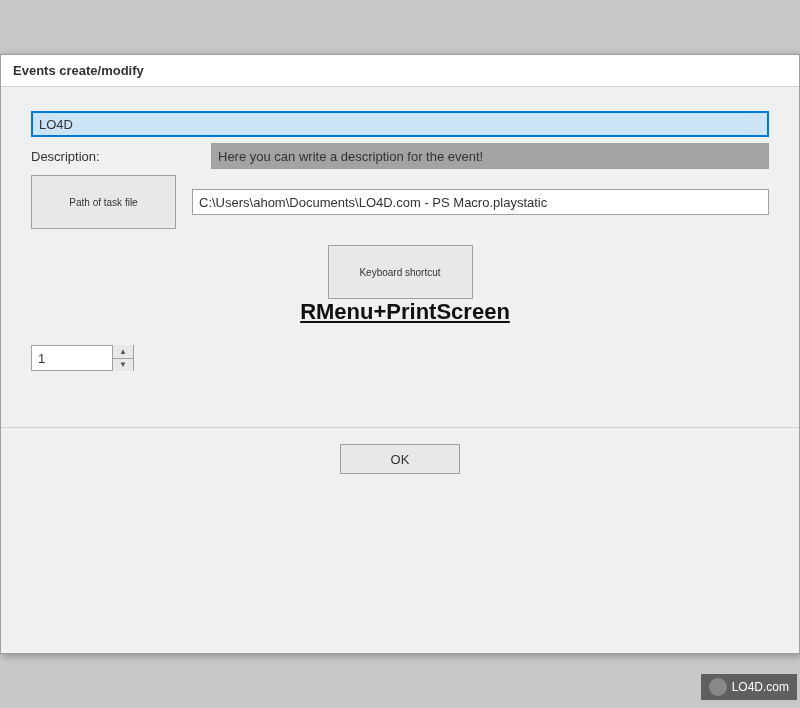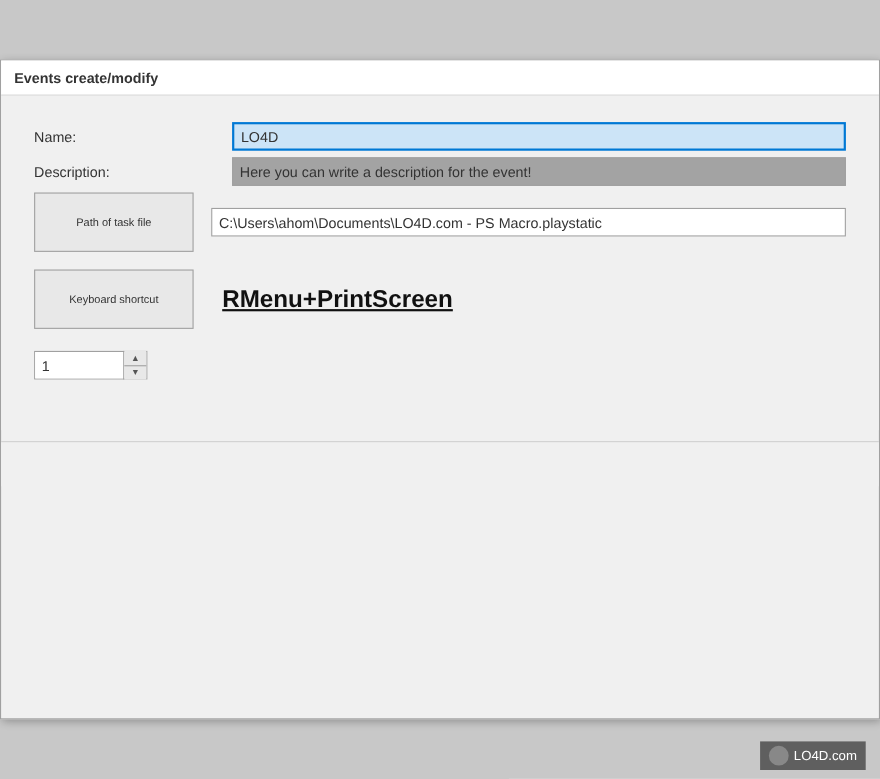--- a/index.html
+++ b/index.html
@@ -184,21 +184,21 @@
       background: #e8e8e8;
       border: 1px solid #a0a0a0;
       font-size: 13px;
       color: #333;
       cursor: pointer;
     }
 
     .lo4d-watermark {
       position: absolute;
       bottom: 8px;
-      right: 13px;
+      right: 3px;
       background: rgba(60,60,60,0.75);
       color: #fff;
       padding: 4px 8px;
       font-size: 12px;
       display: flex;
       align-items: center;
       gap: 5px;
     }
 
     .lo4d-icon {
@@ -217,53 +217,53 @@
 <body>
 
 <div class="dialog">
   <div class="dialog-titlebar">
     <span>Events create/modify</span>
   </div>
 
   <div class="dialog-content">
 
     <div class="form-row separator">
-      <div class="form-label">Name:</div>
       <input type="text" class="form-input selected" value="LO4D" style="">
     </div>
 
     <div class="form-row separator">
       <div class="form-label">Description:</div>
       <input type="text" class="form-input" value="Here you can write a description for the event!" style="">
     </div>
 
     <div class="form-row-button separator">
       <button class="action-button">Path of task file</button>
       <span style="width:16px; min-width:16px;"></span>
       <input type="text" class="path-input" value="C:\Users\ahom\Documents\LO4D.com - PS Macro.playstatic" style="">
     </div>
 
-    <div class="form-row-button separator" style="margin-top:16px;">
+    <div class="form-row-button separator" style="margin-top:16px;flex-direction:column;">
       <button class="action-button">Keyboard shortcut</button>
       <span style="width:16px; min-width:16px;"></span>
       <div class="shortcut-display">RMenu+PrintScreen</div>
     </div>
 
     <div class="play-count-row" style="margin-top:20px;">
       <div class="spinner-wrapper">
         <input type="text" class="spinner-input" value="1" style="">
         <div class="spinner-buttons">
           <button class="spinner-btn">▲</button>
           <button class="spinner-btn">▼</button>
         </div>
       </div>
     </div>
 
   </div>
 
   <div class="dialog-footer">
+    <button class="footer-btn">OK</button>
   </div>
 </div>
 
 <div class="lo4d-watermark">
   <span class="lo4d-icon"></span>
   <span>LO4D.com</span>
 </div>
 
 </body></html>

